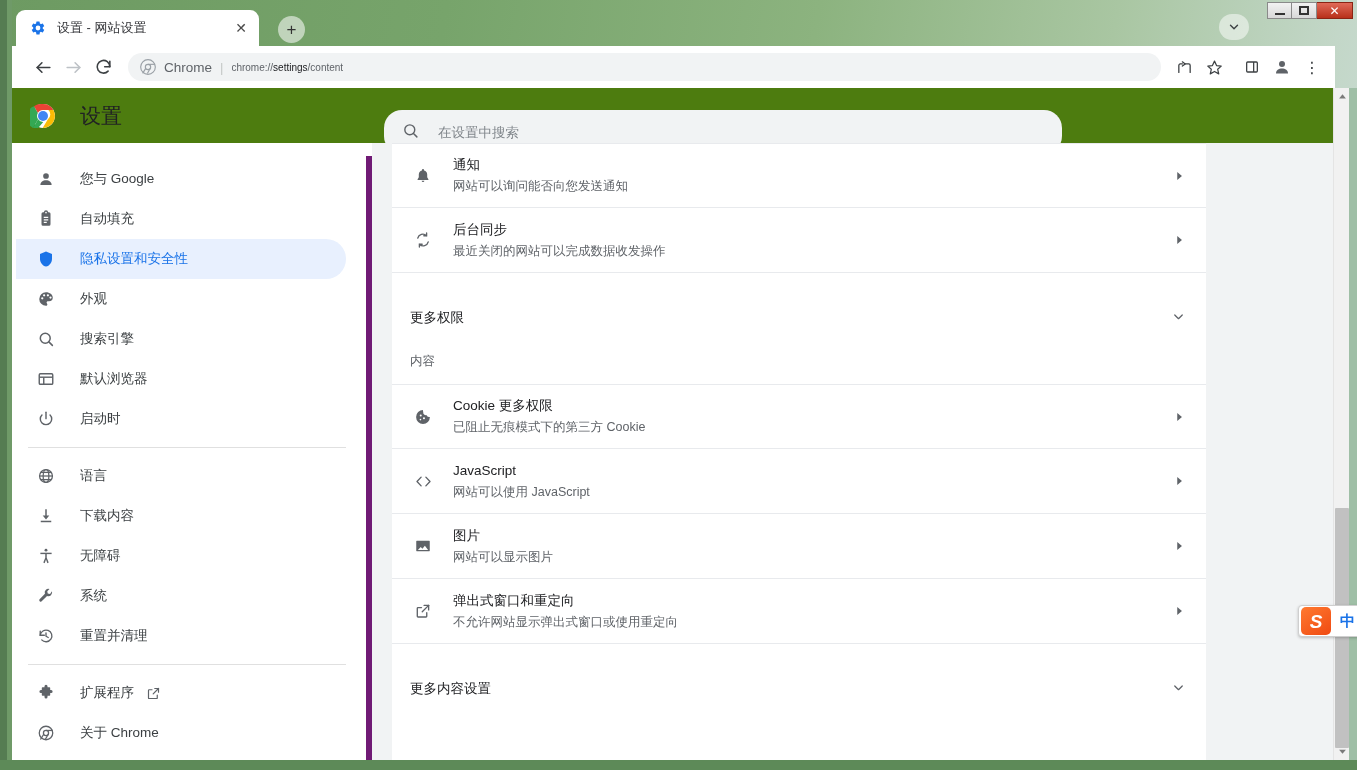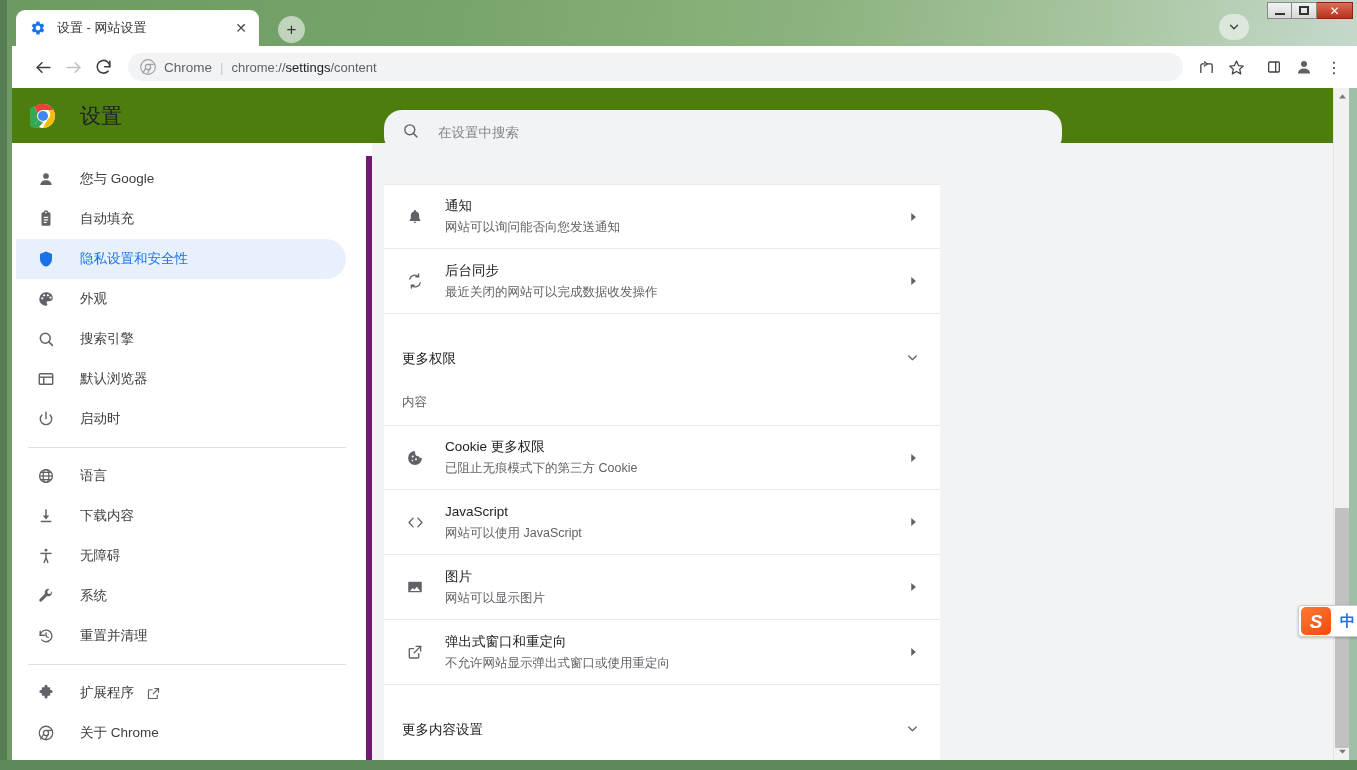--- a/index.html
+++ b/index.html
@@ -66,40 +66,40 @@
   }
   #tab-search {
     position: absolute; right: 108px; top: 14px;
     width: 30px; height: 26px; border-radius: 13px;
     background: rgba(255,255,255,0.5);
     display: flex; align-items: center; justify-content: center;
   }
 
   
   #toolbar {
-    position: absolute; top: 46px; left: 12px; right: 0; height: 42px;
+    position: absolute; top: 46px; left: 12px; right: 22px; height: 42px;
     background: #fff; display: flex; align-items: center; padding: 0 8px;
   }
   .tbtn {
     width: 30px; height: 30px; border-radius: 50%;
     display: flex; align-items: center; justify-content: center;
     flex: 0 0 30px; color: #5f6368;
   }
   #nav-back { margin-left: 8px; }
   #nav-forward { color: #bdc1c6; }
   #omnibox {
     flex: 1 1 auto; height: 28px; margin: 0 8px 0 10px;
     background: #f1f3f4; border-radius: 14px;
     display: flex; align-items: center; padding: 0 12px;
     min-width: 0;
   }
   #omni-chrome-icon { width: 16px; height: 16px; flex: 0 0 16px; margin-right: 8px; }
   #omni-scheme-label { font-size: 13.5px; color: #5f6368; white-space: nowrap; }
   #omni-sep { color: #c4c7c5; margin: 0 8px; font-size: 13px; }
-  #omni-url { font-size: 13px; color: #5f6368; white-space: nowrap; }
+  #omni-url { font-size: 10px; color: #5f6368; white-space: nowrap; }
   #omni-url .strong { color: #202124; }
   #omni-right { display: flex; align-items: center; flex: 0 0 auto; }
 
   
   #page {
     position: absolute; top: 88px; left: 12px; right: 8px; bottom: 10px;
     background: #ffffff; overflow: hidden;
   }
 
   
@@ -148,23 +148,22 @@
   .nav-label { white-space: nowrap; }
   .nav-ext-icon { margin-left: 12px; display: flex; align-items: center; color: #5f6368; }
   .nav-divider { height: 1px; background: #e0e0e0; margin: 8px 20px 8px 16px; }
 
   
   #content-scroll {
     position: absolute; top: 55px; left: 360px; right: 0; bottom: 0;
     background: #f1f3f4; overflow: hidden;
   }
   #card {
-    position: absolute; top: 0; left: 12px; width: 556px; bottom: 0;
+    position: absolute; top: 0; left: 20px; width: 814px; bottom: 0;
     background: #fff;
-    margin-top: 41px;
   }
   .row {
     position: relative; display: flex; align-items: center;
     padding: 0 20px 0 0; min-height: 65px;
     border-bottom: 1px solid #e8eaed;
   }
   .row-icon {
     width: 20px; height: 20px; flex: 0 0 20px;
     margin-left: 21px; margin-right: 20px;
     display: flex; align-items: center; justify-content: center;

